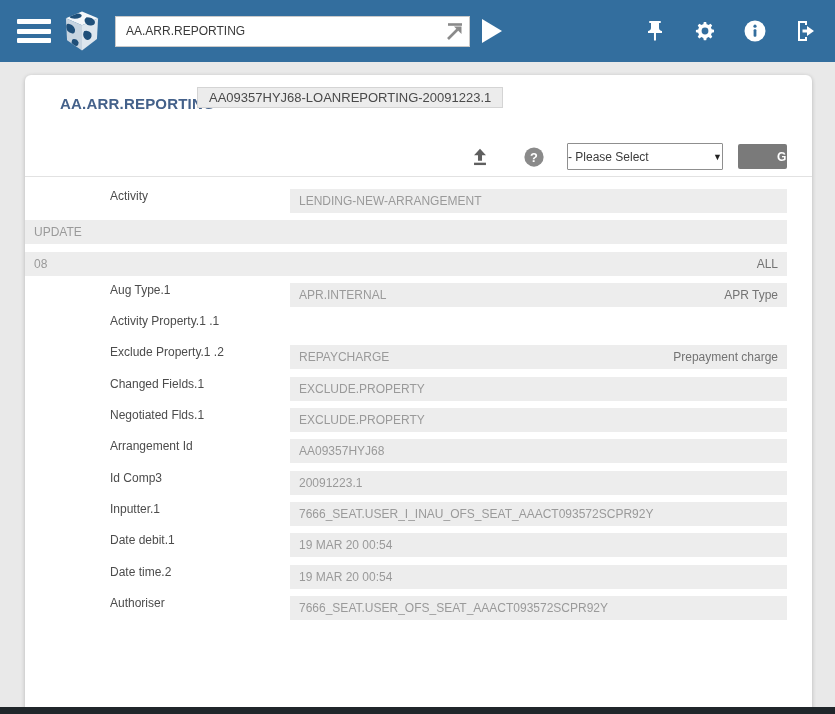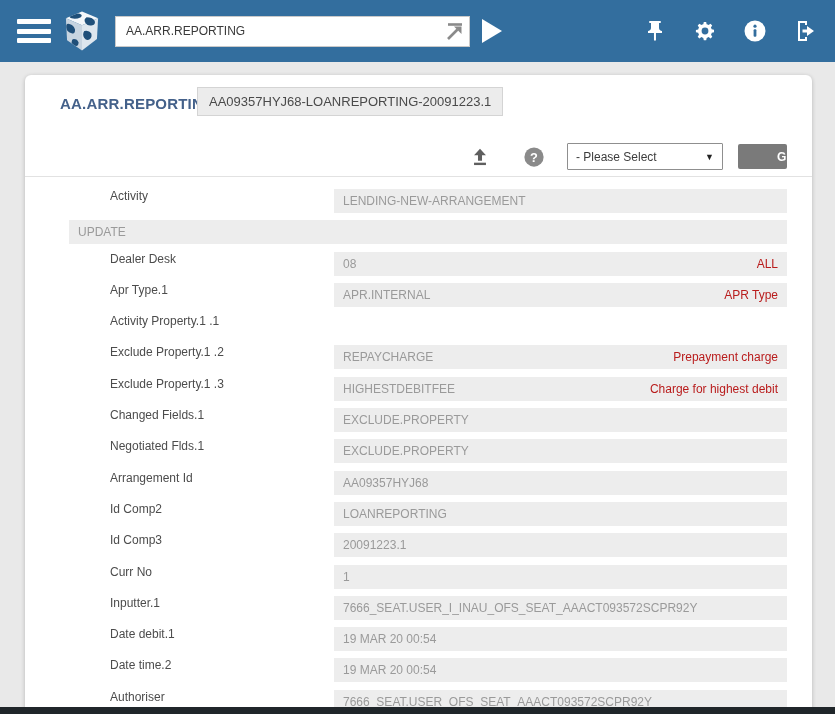--- a/index.html
+++ b/index.html
@@ -24,43 +24,43 @@
   .topbar-right { margin-left:auto; display:flex; align-items:center; gap:26px;
     margin-right:18px; }
   .tb-ico { width:24px; height:24px; cursor:pointer; }
 
   
   .card { position:absolute; left:25px; top:75px; width:787px; height:660px;
     background:#fff; border-radius:6px; box-shadow:0 1px 4px rgba(0,0,0,.22); }
   .card-header { position:relative; height:102px; border-bottom:1px solid #e2e2e2; }
   .title { position:absolute; left:35px; top:20px; font-size:15px; font-weight:700;
     color:#44618a; letter-spacing:.2px; }
-  .record-badge { position:absolute; left:172px; top:12px; height:29px;
+  .record-badge { position:absolute; left:172px; top:12px; height:21px;
     display:flex; align-items:center; padding:0 11px; background:#ececec;
     border:1px solid #d4d4d4; font-size:13px; color:#4a4a4a; }
   .toolbar { position:absolute; right:25px; top:68px; height:27px;
     display:flex; align-items:center; }
   .upload-ico { width:22px; height:22px; margin-right:32px; cursor:pointer; }
   .help-ico  { width:22px; height:22px; margin-right:22px; cursor:pointer; }
   .version-select { width:156px; height:27px; border:1px solid #8f8f8f; background:#fff;
-    border-radius:1px; display:flex; align-items:center; padding:0 8px;
+    border-radius:1px; display:flex; align-items:center; padding:0 0;
     font-size:12px; color:#3c3c3c; cursor:pointer; justify-content:space-between; }
   .caret { font-size:9px; color:#222; }
   .go-btn { width:49px; height:25px; margin-left:15px; background:#7a7a7a; color:#fff;
     border:none; font-size:12px; font-weight:700; letter-spacing:.5px;
     border-radius:2px; cursor:pointer; font-family:"Liberation Sans", sans-serif;padding-left:39px; }
 
   
   .form { position:absolute; left:0; top:103px; width:100%; padding-top:11px; }
   .frow { display:flex; align-items:flex-start; height:31.3px; }
   .flabel { width:265px; padding-left:85px; font-size:12px; color:#4c4c4c; }
   .fvalue { flex:1; margin-right:25px; height:24px; background:#ededed;
-    display:flex; align-items:center; padding:0 9px;margin-left:44px; }
+    display:flex; align-items:center; padding:0 9px; }
   .fvalue .val { font-size:12px; color:#9a9a9a; white-space:nowrap; }
-  .fvalue .enrich { margin-left:auto; font-size:12px; color:#b91c1c; white-space:nowrap; }
+  .fvalue .enrich { margin-left:auto; font-size:12px; color:#737373; white-space:nowrap; }
 
   
   .bottombar { position:absolute; left:0; top:707px; width:835px; height:7px;
     background:#20262a; }
 </style>
 </head>
 <body>
 
 <div class="topbar">
   <div class="hamburger">
@@ -151,54 +151,46 @@
     </div>
 
     <div class="frow">
       <div class="fvalue">
         <span class="val">UPDATE</span>
         <span class="enrich"></span>
       </div>
     </div>
 
     <div class="frow">
-      <div class="flabel">Dealer Desk</div>
       <div class="fvalue">
         <span class="val">08</span>
         <span class="enrich">ALL</span>
       </div>
     </div>
 
     <div class="frow">
-      <div class="flabel">Apr Type.1</div>
+      <div class="flabel">Aug Type.1</div>
       <div class="fvalue">
         <span class="val">APR.INTERNAL</span>
         <span class="enrich">APR Type</span>
       </div>
     </div>
 
     <div class="frow">
       <div class="flabel">Activity Property.1 .1</div>
     </div>
 
     <div class="frow">
       <div class="flabel">Exclude Property.1 .2</div>
       <div class="fvalue">
         <span class="val">REPAYCHARGE</span>
         <span class="enrich">Prepayment charge</span>
       </div>
     </div>
 
-    <div class="frow">
-      <div class="flabel">Exclude Property.1 .3</div>
-      <div class="fvalue">
-        <span class="val">HIGHESTDEBITFEE</span>
-        <span class="enrich">Charge for highest debit</span>
-      </div>
-    </div>
 
     <div class="frow">
       <div class="flabel">Changed Fields.1</div>
       <div class="fvalue">
         <span class="val">EXCLUDE.PROPERTY</span>
         <span class="enrich"></span>
       </div>
     </div>
 
     <div class="frow">
@@ -210,43 +202,29 @@
     </div>
 
     <div class="frow">
       <div class="flabel">Arrangement Id</div>
       <div class="fvalue">
         <span class="val">AA09357HYJ68</span>
         <span class="enrich"></span>
       </div>
     </div>
 
-    <div class="frow">
-      <div class="flabel">Id Comp2</div>
-      <div class="fvalue">
-        <span class="val">LOANREPORTING</span>
-        <span class="enrich"></span>
-      </div>
-    </div>
 
     <div class="frow">
       <div class="flabel">Id Comp3</div>
       <div class="fvalue">
         <span class="val">20091223.1</span>
         <span class="enrich"></span>
       </div>
     </div>
 
-    <div class="frow">
-      <div class="flabel">Curr No</div>
-      <div class="fvalue">
-        <span class="val">1</span>
-        <span class="enrich"></span>
-      </div>
-    </div>
 
     <div class="frow">
       <div class="flabel">Inputter.1</div>
       <div class="fvalue">
         <span class="val">7666_SEAT.USER_I_INAU_OFS_SEAT_AAACT093572SCPR92Y</span>
         <span class="enrich"></span>
       </div>
     </div>
 
     <div class="frow">

